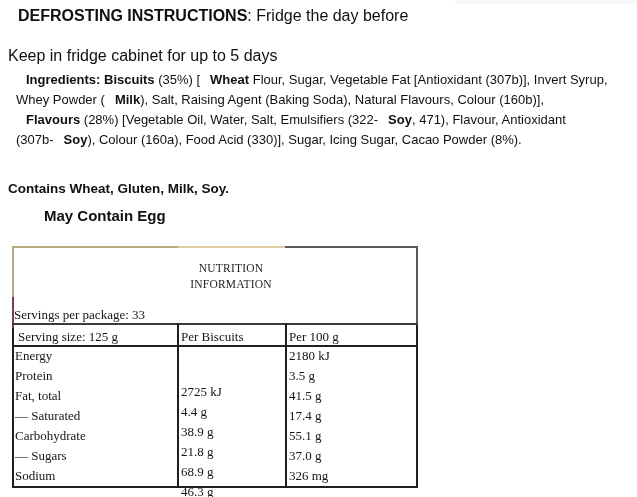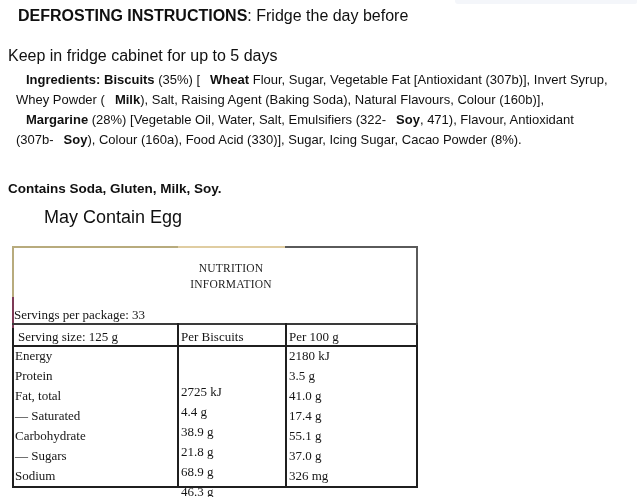--- a/index.html
+++ b/index.html
@@ -14,21 +14,21 @@
   
   #top-artifact { left:455px; top:0; width:182px; height:4px;
     background:#f4f6fa; border-radius:0 0 2px 3px; }
 
   
   #defrost-heading { left:8px; top:6px; font-size:16px; line-height:20px; white-space:nowrap; }
   #storage-line   { left:8px; top:46px; font-size:16px; line-height:20px; white-space:nowrap; }
   #ingredients    { left:8px; top:70px; font-size:13px; line-height:20px; }
   #ingredients .ing-line { white-space:nowrap;padding-left:8px; }
   #contains-line    { left:8px; top:181px; font-size:13.5px; font-weight:bold; white-space:nowrap; }
-  #may-contain-line { left:8px; top:207px; font-size:18px; font-weight:normal; white-space:nowrap;padding-left:36px; }
+  #may-contain-line { left:8px; top:207px; font-size:15px; font-weight:bold; white-space:nowrap;padding-left:36px; }
   .seg-bold { font-weight:bold;margin-left:10px; }
 
   
   #nutrition-table { left:12px; top:246px; width:406px; height:242px; font-size:13px; color:#151515;font-family:Liberation Serif, serif; }
   .bseg { position:absolute; }
   
   .b-top-1 { left:0; top:0; width:166px; height:2px; }
   .b-top-2 { left:166px; top:0; width:107px; height:2px; }
   .b-top-3 { left:273px; top:0; width:133px; height:2px; }
   
@@ -64,25 +64,25 @@
 
 <div id="top-artifact" class="abs"></div>
 
 <div id="defrost-heading" class="abs"><span class="seg-bold">DEFROSTING INSTRUCTIONS</span><span>: Fridge the day before</span></div>
 
 <div id="storage-line" class="abs">Keep in fridge cabinet for up to 5 days</div>
 
 <div id="ingredients" class="abs">
   <div class="ing-line"><span class="seg-bold">Ingredients: Biscuits</span><span> (35%) [</span><span class="seg-bold">Wheat</span><span> Flour, Sugar, Vegetable Fat [Antioxidant (307b)], Invert Syrup,</span></div>
   <div class="ing-line"><span>Whey Powder (</span><span class="seg-bold">Milk</span><span>), Salt, Raising Agent (Baking Soda), Natural Flavours, Colour (160b)],</span></div>
-  <div class="ing-line"><span class="seg-bold">Margarine</span><span> (28%) [Vegetable Oil, Water, Salt, Emulsifiers (322-</span><span class="seg-bold">Soy</span><span>, 471), Flavour, Antioxidant</span></div>
+  <div class="ing-line"><span class="seg-bold">Flavours</span><span> (28%) [Vegetable Oil, Water, Salt, Emulsifiers (322-</span><span class="seg-bold">Soy</span><span>, 471), Flavour, Antioxidant</span></div>
   <div class="ing-line"><span>(307b-</span><span class="seg-bold">Soy</span><span>), Colour (160a), Food Acid (330)], Sugar, Icing Sugar, Cacao Powder (8%).</span></div>
 </div>
 
-<div id="contains-line" class="abs">Contains Soda, Gluten, Milk, Soy.</div>
+<div id="contains-line" class="abs">Contains Wheat, Gluten, Milk, Soy.</div>
 
 <div id="may-contain-line" class="abs">May Contain Egg</div>
 
 <div id="nutrition-table" class="abs">
 
   <div class="bseg b-top-1" style="background: rgb(184, 171, 125);"></div>
   <div class="bseg b-top-2" style="background: rgb(224, 205, 161);"></div>
   <div class="bseg b-top-3" style="background: rgb(90, 90, 90);"></div>
   <div class="bseg b-left-1" style="background: rgb(184, 171, 125);"></div>
   <div class="bseg b-left-2" style="background: rgb(125, 58, 86);"></div>
@@ -112,21 +112,21 @@
     <span class="c3">2180 kJ</span>
   </div>
   <div class="t-row r1">
     <span class="c1">Protein</span>
     <span class="c2">4.4 g</span>
     <span class="c3">3.5 g</span>
   </div>
   <div class="t-row r2">
     <span class="c1">Fat, total</span>
     <span class="c2">38.9 g</span>
-    <span class="c3">41.0 g</span>
+    <span class="c3">41.5 g</span>
   </div>
   <div class="t-row r3">
     <span class="c1">— Saturated</span>
     <span class="c2">21.8 g</span>
     <span class="c3">17.4 g</span>
   </div>
   <div class="t-row r4">
     <span class="c1">Carbohydrate</span>
     <span class="c2">68.9 g</span>
     <span class="c3">55.1 g</span>

